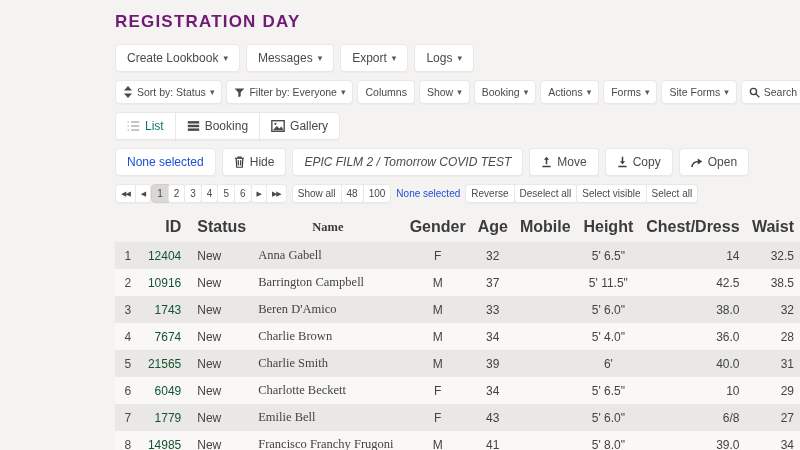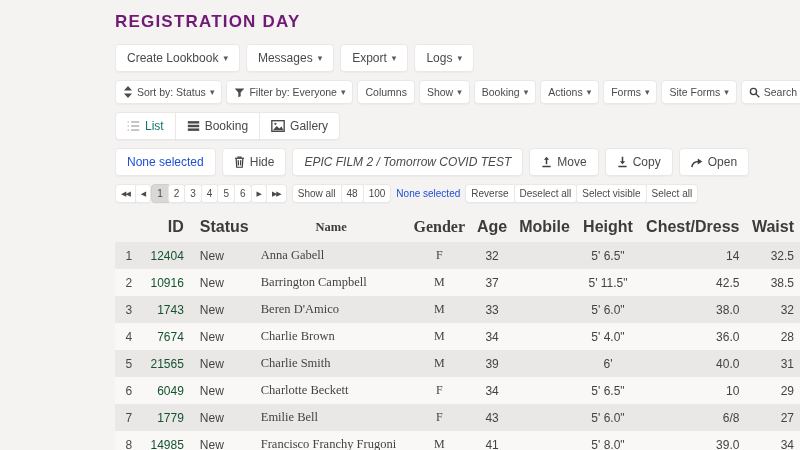--- a/index.html
+++ b/index.html
@@ -45,21 +45,21 @@
   th{font-size:16px;font-weight:700;color:#3c3c3c;padding:7px 6px 6px;white-space:nowrap;}
   td{padding:6px 6px;white-space:nowrap;overflow:hidden;color:#434343;}
   tbody tr{cursor:pointer;}
   tbody tr:nth-child(odd){background:#e9e8e7;}
   tbody tr:nth-child(even){background:#f9f8f7;}
   .c-num{width:26px;text-align:right;color:#4a4a4a;}
   .c-id{width:60px;text-align:right;}
   .c-id a{color:#14532d;text-decoration:none;}
   .c-status{width:46px;text-align:left;padding-left:10px;}
   .c-name{width:158px;font-size:12.5px;font-family:Liberation Serif, serif;}
-  .c-gender{width:40px;text-align:center;font-family:Liberation Serif, serif;}
+  .c-gender{width:40px;text-align:center;}
   .c-age{width:28px;text-align:center;}
   .c-mobile{width:44px;}
   .c-height{width:60px;text-align:center;}
   .c-chest{width:74px;text-align:right;}
   .c-waist{width:44px;text-align:right;}
   th.c-status{padding-left:10px;}
 </style>
 </head>
 <body>
 

